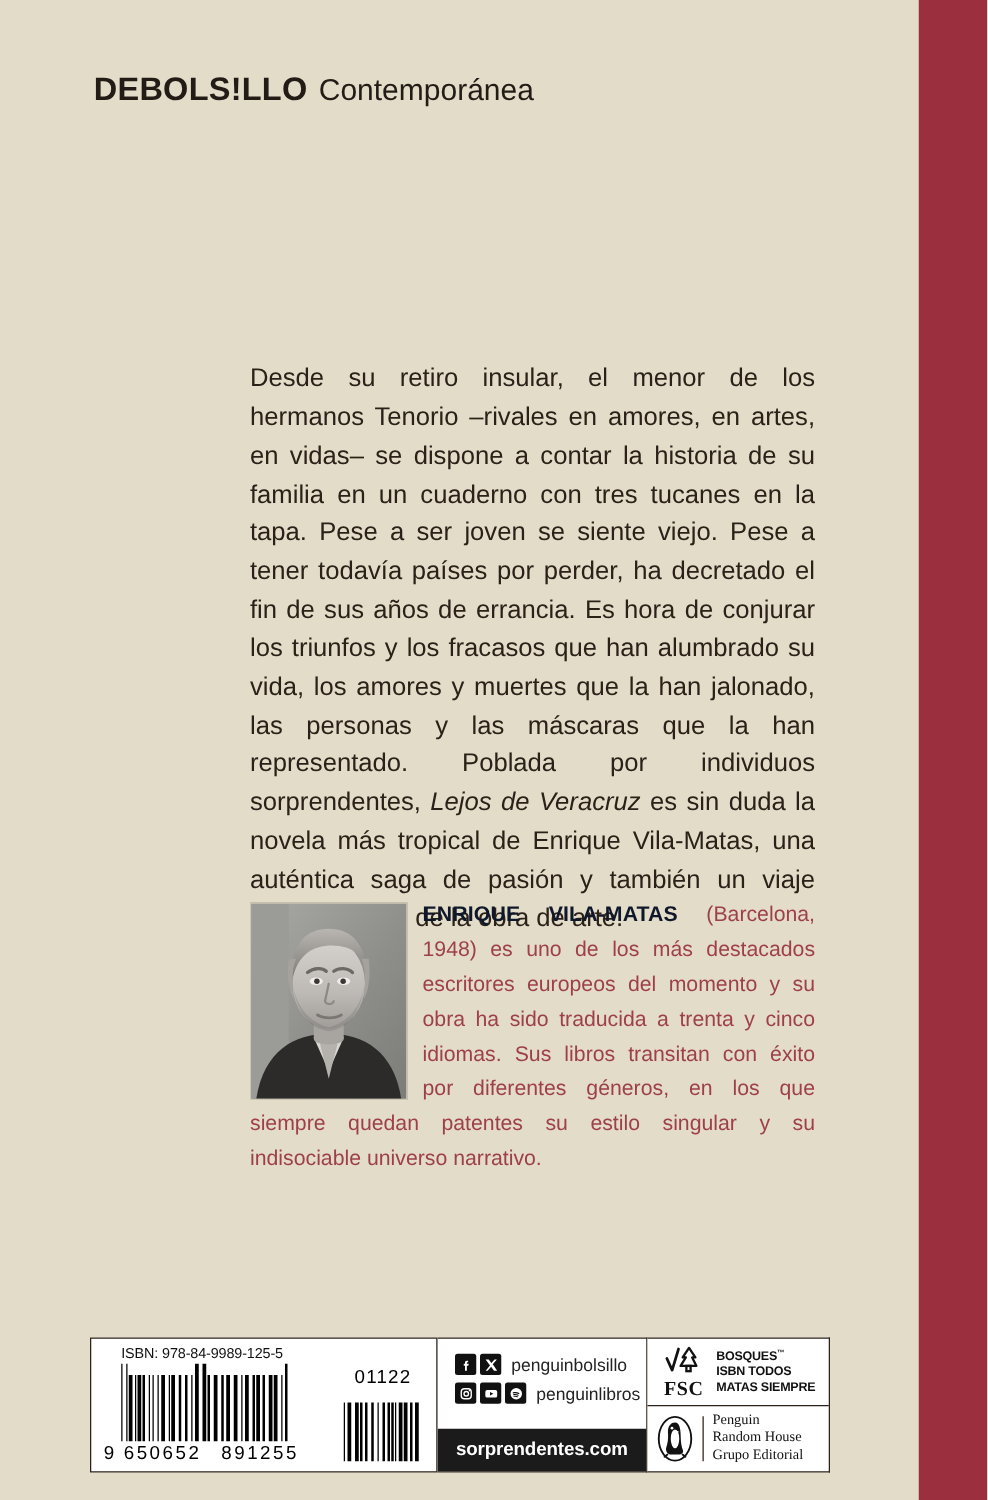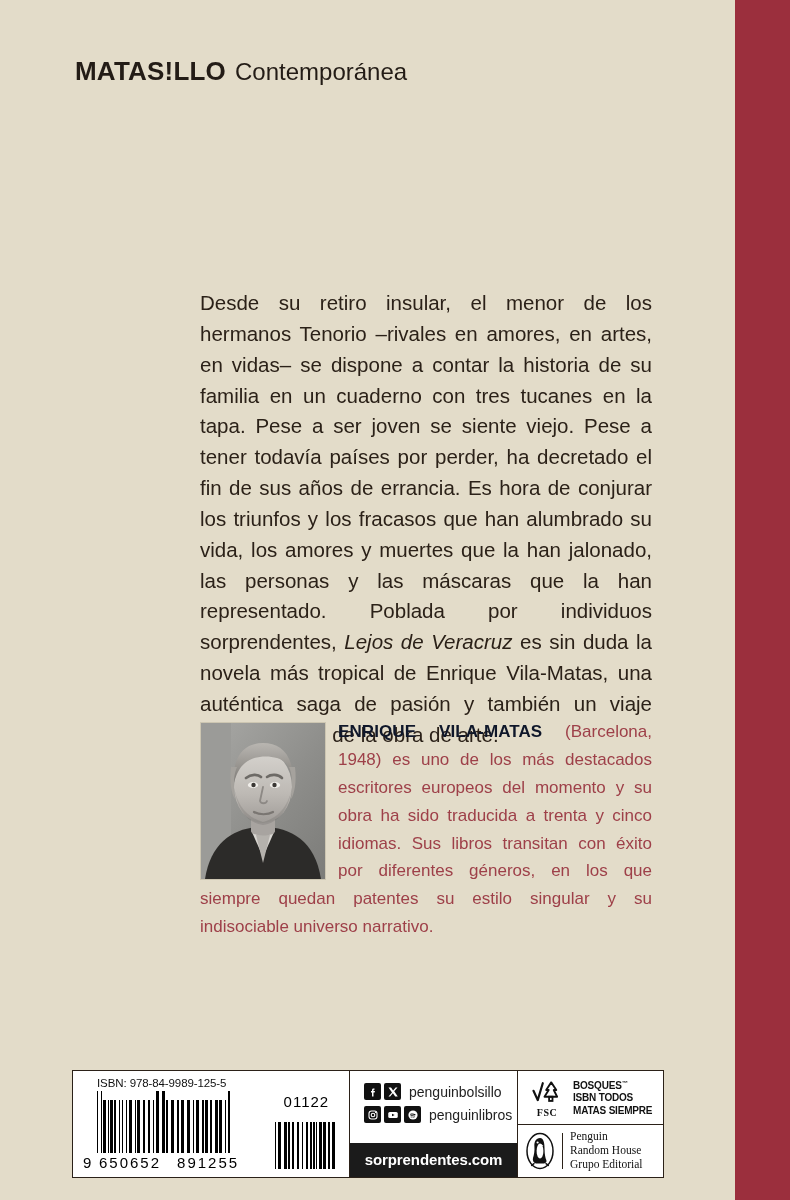--- a/index.html
+++ b/index.html
@@ -240,21 +240,21 @@
   .fsc-row {
     flex: 1;
     display: flex;
     align-items: center;
     padding: 4px 6px 2px 8px;
     border-bottom: 1px solid #2b2118;
   }
   .fsc-mark { width: 42px; flex: none; text-align: center; }
   .fsc-mark svg { width: 34px; height: 27px; display: block; margin: 0 auto; }
   .fsc-word {
-    font-size: 10px;
+    font-size: 16px;
     font-weight: bold;
     letter-spacing: 0.5px;
     color: #111;
     font-family: "Liberation Serif", serif;
     margin-top: 1px;
   }
   .fsc-slogan {
     font-size: 10px;
     font-weight: bold;
     line-height: 1.22;
@@ -287,21 +287,21 @@
   }
 </style>
 </head>
 <body>
 
 <div class="cover">
 
   <div class="content">
 
     <div class="imprint">
-      <span class="imprint-logo">MATAS!LLO</span><span class="imprint-collection">Contemporánea</span>
+      <span class="imprint-logo">DEBOLS!LLO</span><span class="imprint-collection">Contemporánea</span>
     </div>
 
     <div class="quote-block">
     </div>
 
     <div class="blurb"><span>Desde su retiro insular, el menor de los hermanos Tenorio –rivales en amores, en artes, en vidas– se dispone a contar la historia de su familia en un cuaderno con tres tucanes en la tapa. Pese a ser joven se siente viejo. Pese a tener todavía países por perder, ha decretado el fin de sus años de errancia. Es hora de conjurar los triunfos y los fracasos que han alumbrado su vida, los amores y muertes que la han jalonado, las personas y las máscaras que la han representado. Poblada por individuos sorprendentes, </span><span class="title-italic">Lejos de Veracruz</span><span> es sin duda la novela más tropical de Enrique Vila-Matas, una auténtica saga de pasión y también un viaje insomne al fin de la obra de arte.</span></div>
 
     <div class="bio">
       <div class="bio-photo">
         <svg viewBox="0 0 124 156" preserveAspectRatio="none" aria-hidden="true">

